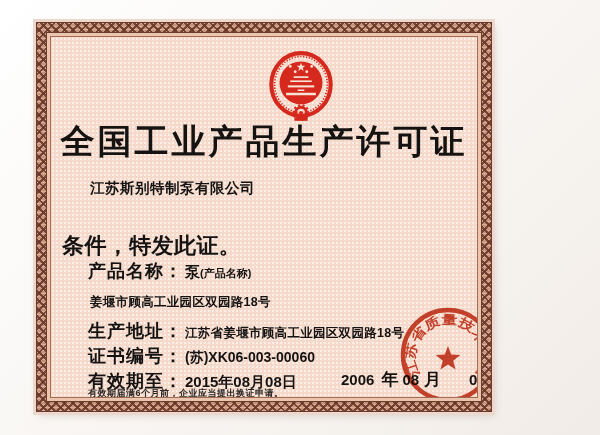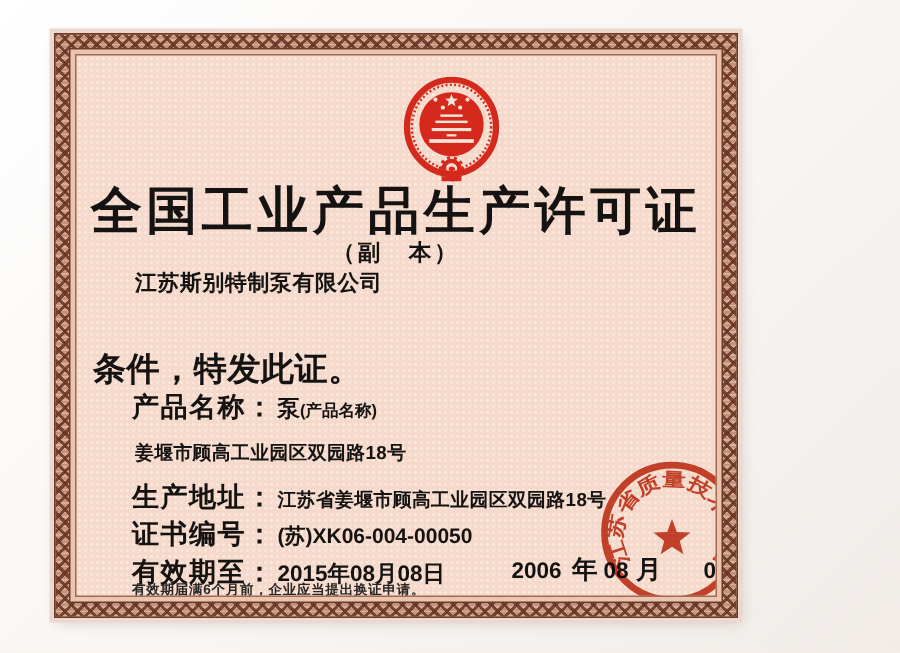--- a/index.html
+++ b/index.html
@@ -85,40 +85,39 @@
         <rect x="24" y="41" width="32" height="2.5" fill="#f8e3d6"></rect>
         <rect x="36" y="46" width="8" height="1.8" fill="#f8e3d6"></rect>
         <rect x="22" y="50" width="36" height="3" fill="#f8e3d6"></rect>
         <circle cx="40" cy="74" r="9" fill="none" stroke="#d5291d" stroke-width="2.5" stroke-dasharray="2.5 3"></circle>
         <circle cx="40" cy="74" r="6.5" fill="none" stroke="#d5291d" stroke-width="3.5"></circle>
         <circle cx="40" cy="74" r="2" fill="#d5291d"></circle>
         <rect x="32" y="80" width="16" height="4" fill="#d5291d"></rect>
       </svg>
 
       <div class="title">全国工业产品生产许可证</div>
-      <div class="subtitle">（副　本）</div>
 
       <div class="company">江苏斯别特制泵有限公司</div>
       <div class="body2">条件，特发此证。</div>
 
       <div class="row r1">
         <span class="lbl">产品名称：</span>
         <span class="val-main">泵</span>
         <span class="val-note">(产品名称)</span>
       </div>
       <div class="row r2">
         <span class="val-sm">姜堰市顾高工业园区双园路18号</span>
       </div>
       <div class="row r3">
         <span class="lbl">生产地址：</span>
         <span class="val-sm">江苏省姜堰市顾高工业园区双园路18号</span>
       </div>
       <div class="row r4">
         <span class="lbl">证书编号：</span>
-        <span class="val-num">(苏)XK06-004-00050</span>
+        <span class="val-num">(苏)XK06-003-00060</span>
       </div>
       <div class="row r5">
         <span class="lbl">有效期至：</span>
         <span class="val-date">2015年08月08日</span>
       </div>
 
       <div class="footnote">有效期届满6个月前，企业应当提出换证申请。</div>
 
       <div class="issue-date">
         <span class="num">2006</span>

